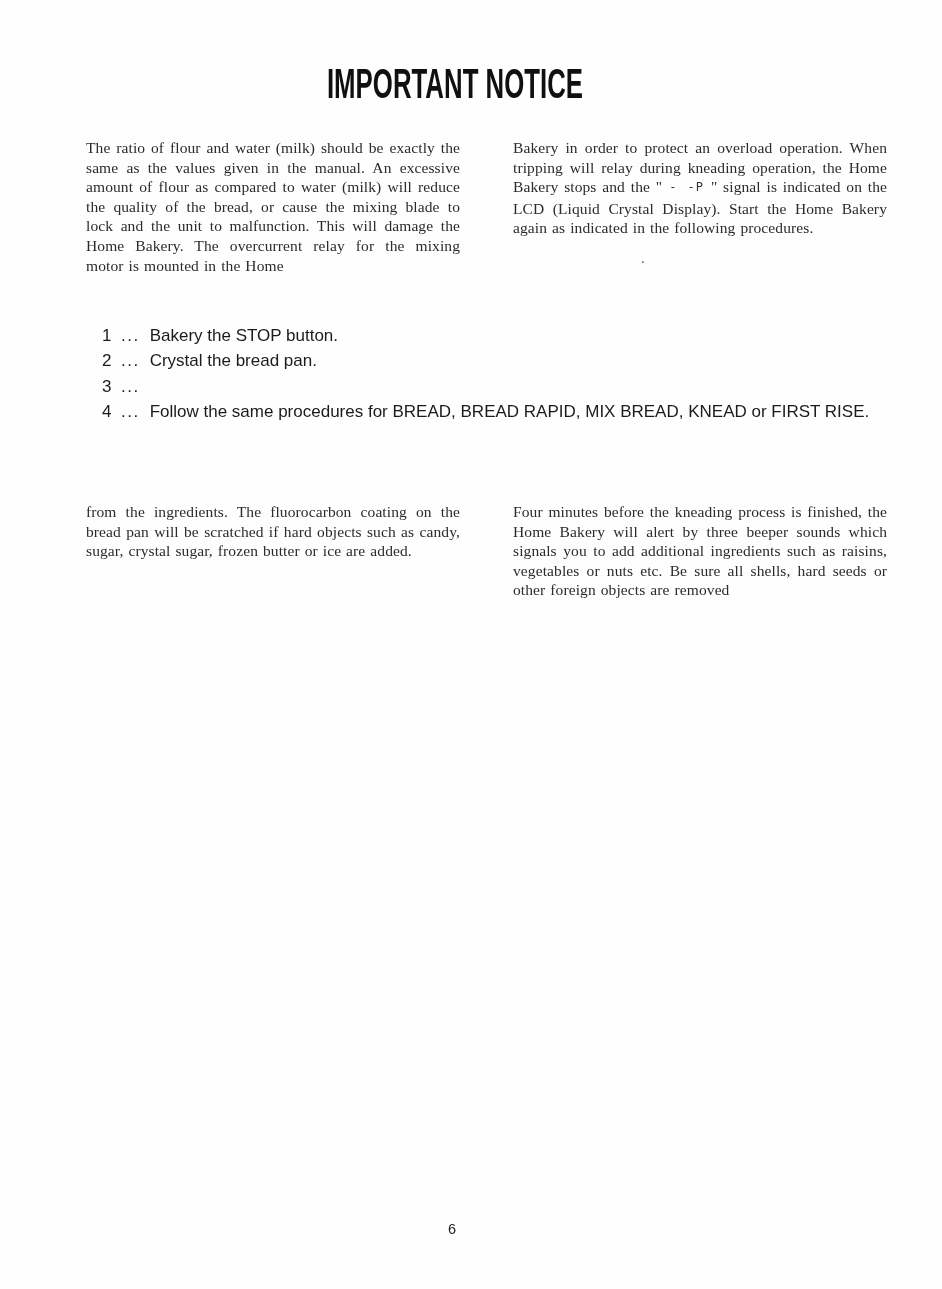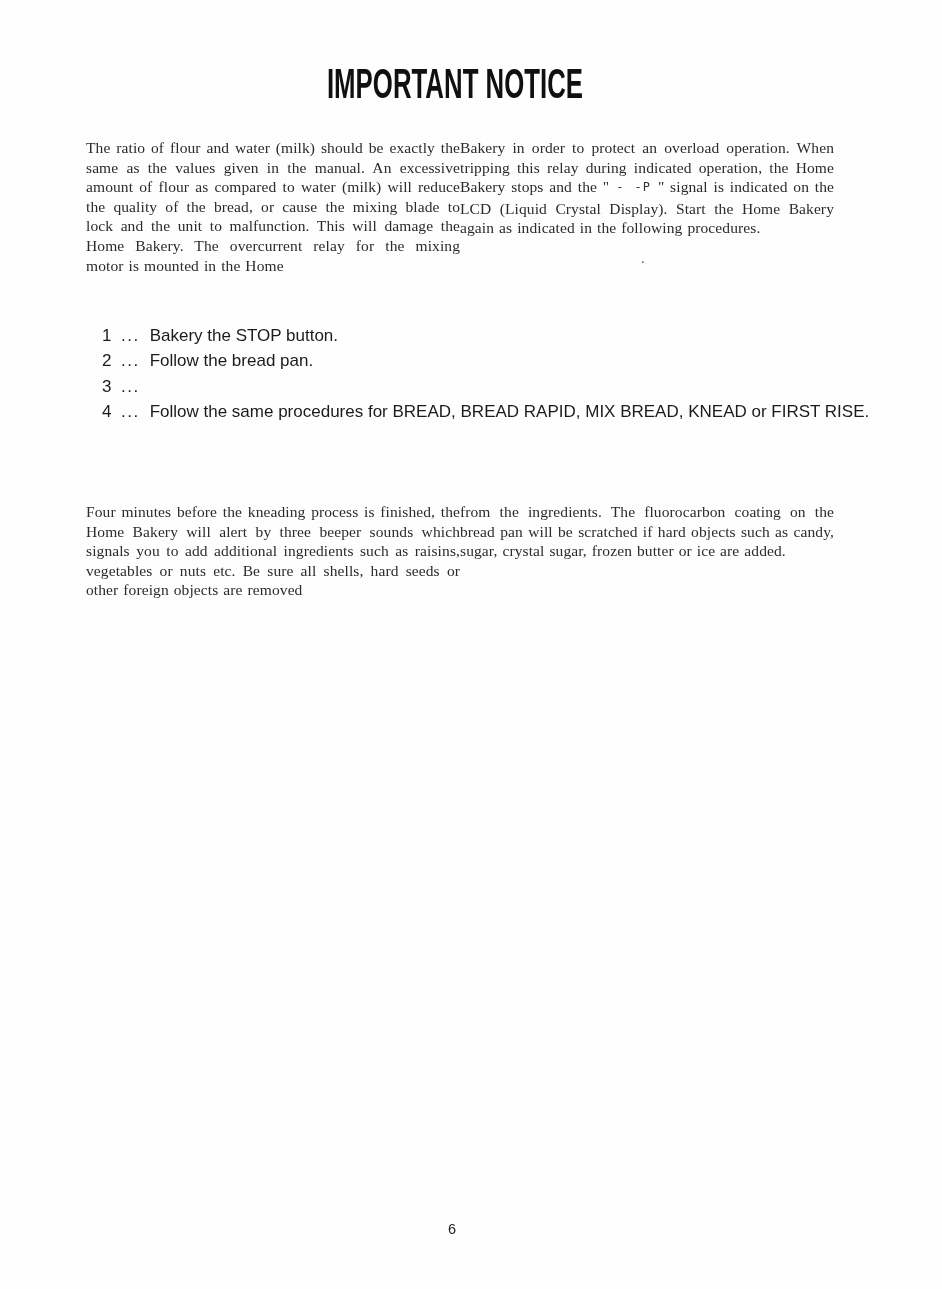--- a/index.html
+++ b/index.html
@@ -25,20 +25,22 @@
     color: #101010;
     transform: scaleX(0.60);
     transform-origin: 50% 50%;
     white-space: nowrap;
   }
   .cols {
     position: absolute;
     left: 86px;
     width: 801px;
     display: flex;
+    gap: 52px;
+    justify-content: space-between;
   }
   .intro { top: 138px; }
   .notes { top: 502px; }
   .col {
     width: 374px;
     margin: 0;
     font-size: 15.5px;
     line-height: 19.6px;
     text-align: justify;
     color: #2b2b2b;
@@ -89,47 +91,47 @@
 </style>
 </head>
 <body>
 
 <div class="page">
 
   <h1 class="title">IMPORTANT NOTICE</h1>
 
   <section class="cols intro">
     <p class="col">The ratio of flour and water (milk) should be exactly the same as the values given in the manual. An excessive amount of flour as compared to water (milk) will reduce the quality of the bread, or cause the mixing blade to lock and the unit to malfunction. This will damage the Home Bakery. The overcurrent relay for the mixing motor is mounted in the Home</p>
-    <p class="col"><span>Bakery in order to protect an overload operation. When tripping this relay during indicated operation, the Home Bakery stops and the "</span><span class="signal">- -P</span><span>" signal is indicated on the LCD (Liquid Crystal Display). Start the Home Bakery again as indicated in the following procedures.</span></p>
+    <p class="col"><span>Bakery in order to protect an overload operation. When tripping will relay during kneading operation, the Home Bakery stops and the "</span><span class="signal">- -P</span><span>" signal is indicated on the LCD (Liquid Crystal Display). Start the Home Bakery again as indicated in the following procedures.</span></p>
   </section>
 
   <span class="artifact">.</span>
 
   <ol class="steps">
     <li class="step">
       <span class="num">1</span>
       <span class="sep">...</span>
       <span class="txt">Bakery the STOP button.</span>
     </li>
     <li class="step">
       <span class="num">2</span>
       <span class="sep">...</span>
-      <span class="txt">Follow the bread pan.</span>
+      <span class="txt">Crystal the bread pan.</span>
     </li>
     <li class="step">
       <span class="num">3</span>
       <span class="sep">...</span>
     </li>
     <li class="step">
       <span class="num">4</span>
       <span class="sep">...</span>
       <span class="txt">Follow the same procedures for BREAD, BREAD RAPID, MIX BREAD, KNEAD or FIRST RISE.</span>
     </li>
   </ol>
 
   <section class="cols notes">
+    <p class="col">from the ingredients. The fluorocarbon coating on the bread pan will be scratched if hard objects such as candy, sugar, crystal sugar, frozen butter or ice are added.</p>
     <p class="col">Four minutes before the kneading process is finished, the Home Bakery will alert by three beeper sounds which signals you to add additional ingredients such as raisins, vegetables or nuts etc. Be sure all shells, hard seeds or other foreign objects are removed</p>
-    <p class="col">from the ingredients. The fluorocarbon coating on the bread pan will be scratched if hard objects such as candy, sugar, crystal sugar, frozen butter or ice are added.</p>
   </section>
 
   <footer class="pageno">6</footer>
 
 </div>
 
 </body></html>

